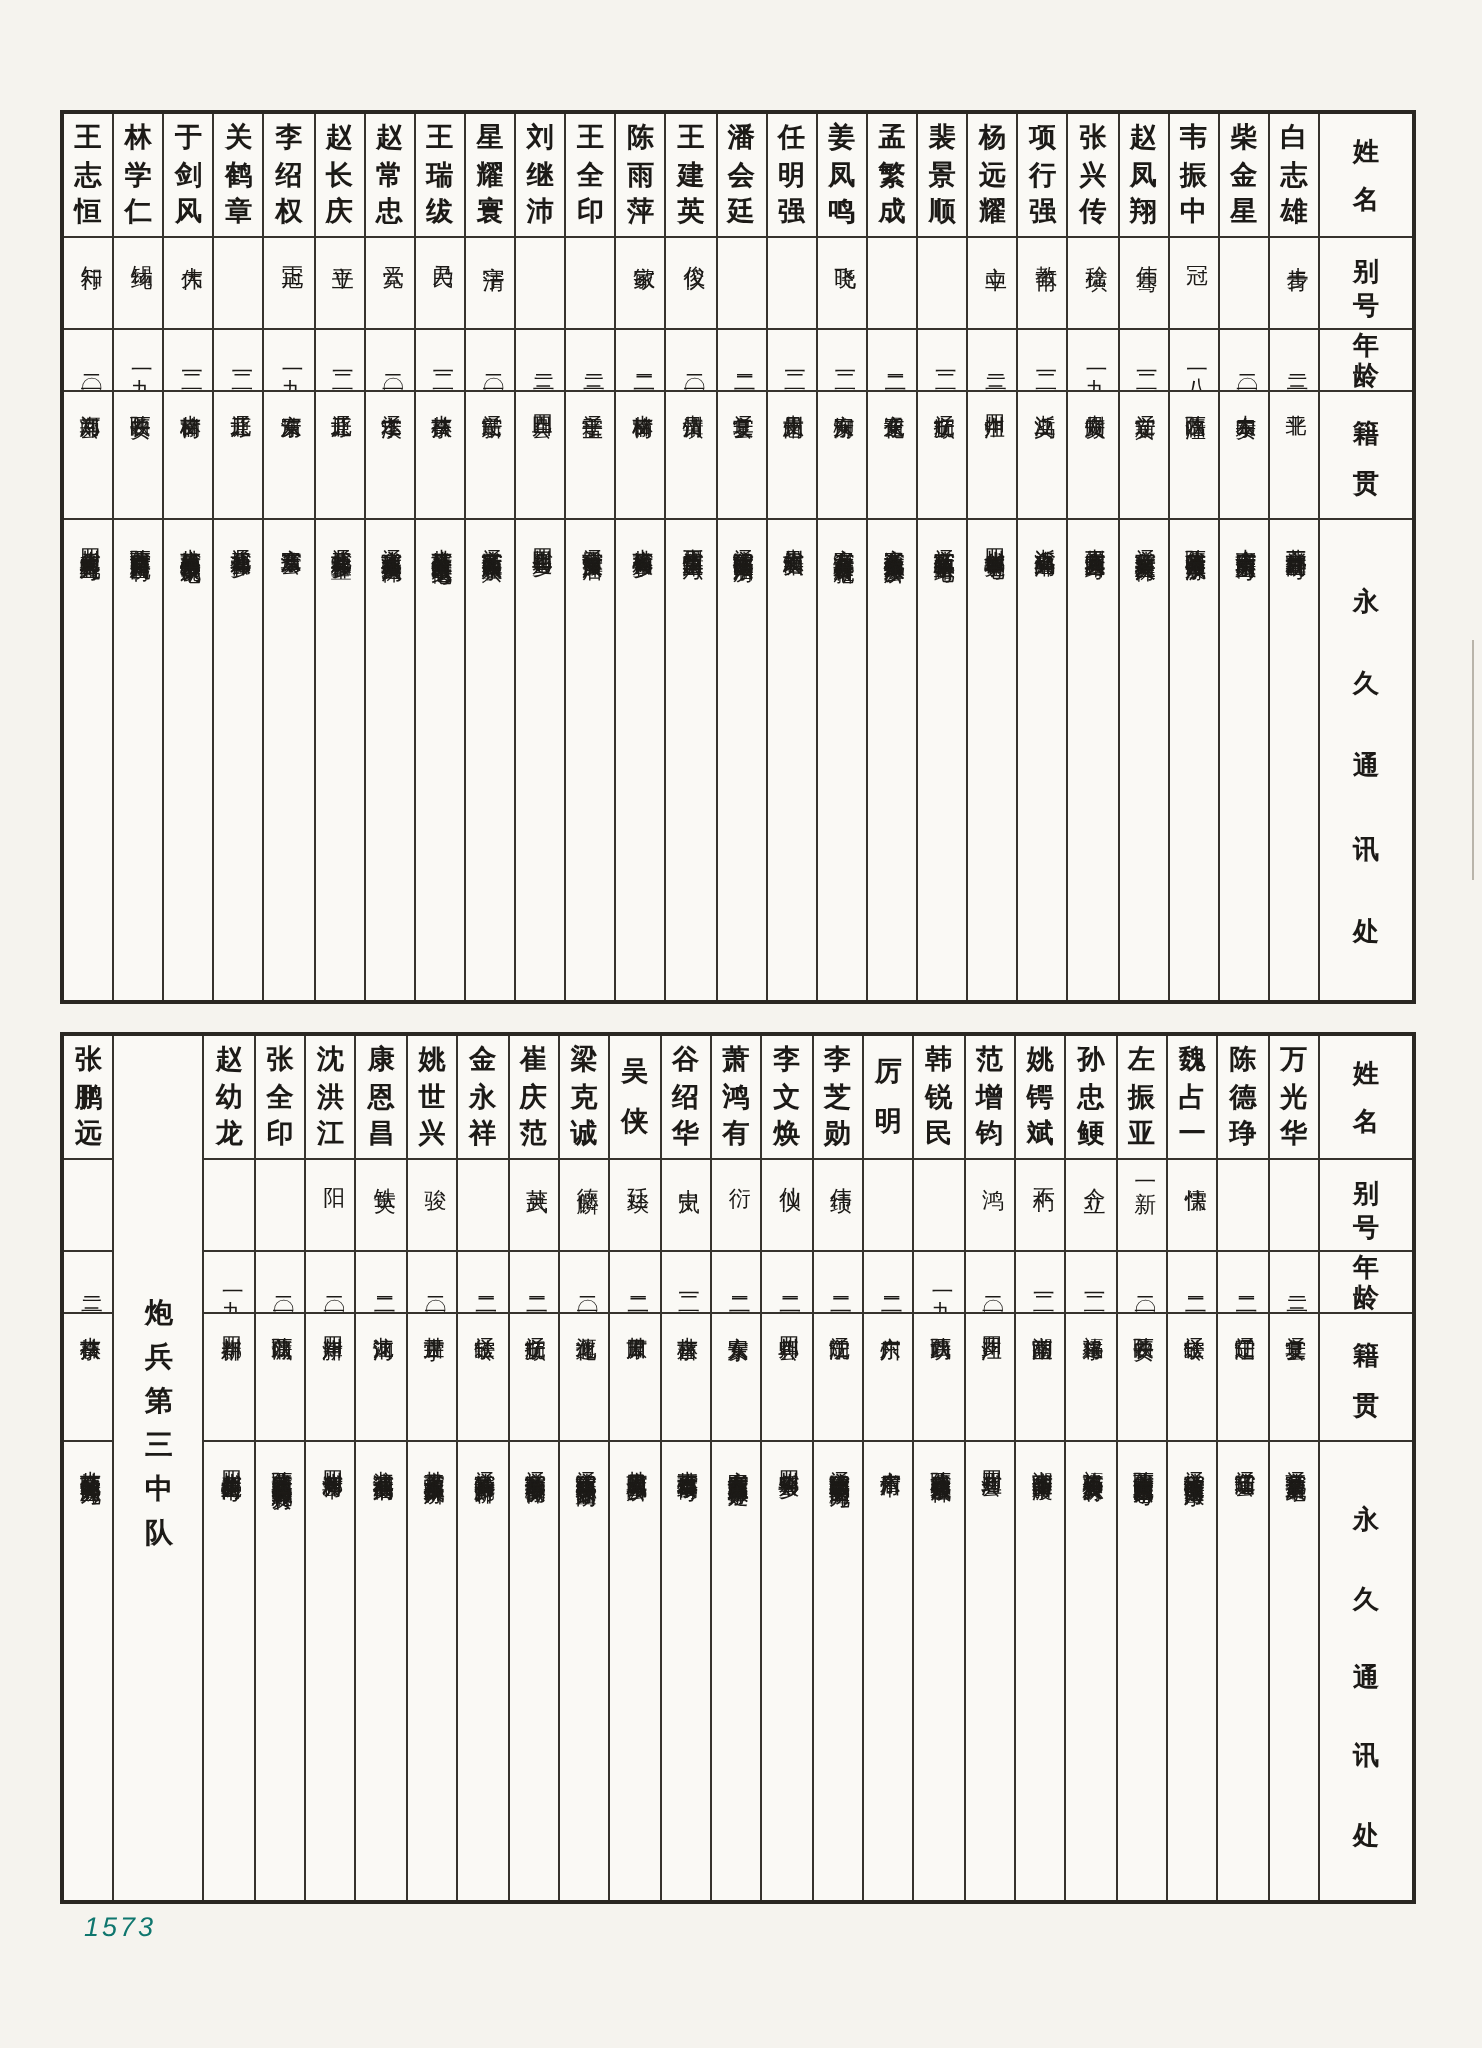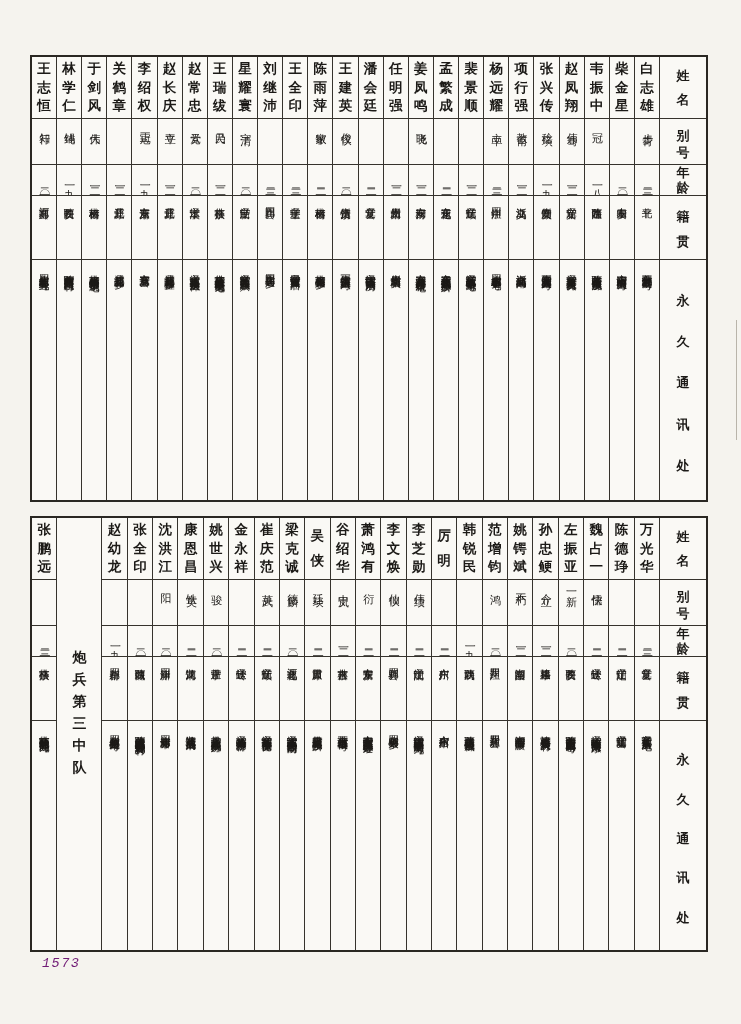--- a/index.html
+++ b/index.html
@@ -36,22 +36,22 @@
   .header-cell .charstack{font-weight:bold;font-size:13px;}
   .section-stack{justify-content:center;gap:8px;padding-bottom:42px;box-sizing:border-box;
     font-size:14px;font-weight:bold;letter-spacing:0;}
   .vtext{writing-mode:vertical-rl;text-orientation:upright;line-height:1.05;}
   .alias-text{font-size:11px;letter-spacing:1.5px;}
   .age-text{font-size:11px;letter-spacing:1px;}
   .native-text{font-size:10.5px;letter-spacing:0.5px;}
   .address-text{font-size:10.5px;letter-spacing:0.5px;}
   .page-number{
     position:absolute;left:42px;top:956px;
-    font-family:Liberation Mono, monospace;font-size:13.5px;
-    color:#701a75;letter-spacing:1.5px;font-style:italic;
+    font-family:Liberation Sans, sans-serif;font-size:13.5px;
+    color:#0f766e;letter-spacing:1.5px;font-style:italic;
   }
   .scan-edge{position:absolute;right:4px;top:320px;width:1px;height:120px;background:#b9b4aa;}
 </style>
 </head>
 <body>
 
 <div id="table1" class="table">
     <div class="col header-col">
       <div class="cell cell-name header-cell">
         <div class="charstack">

